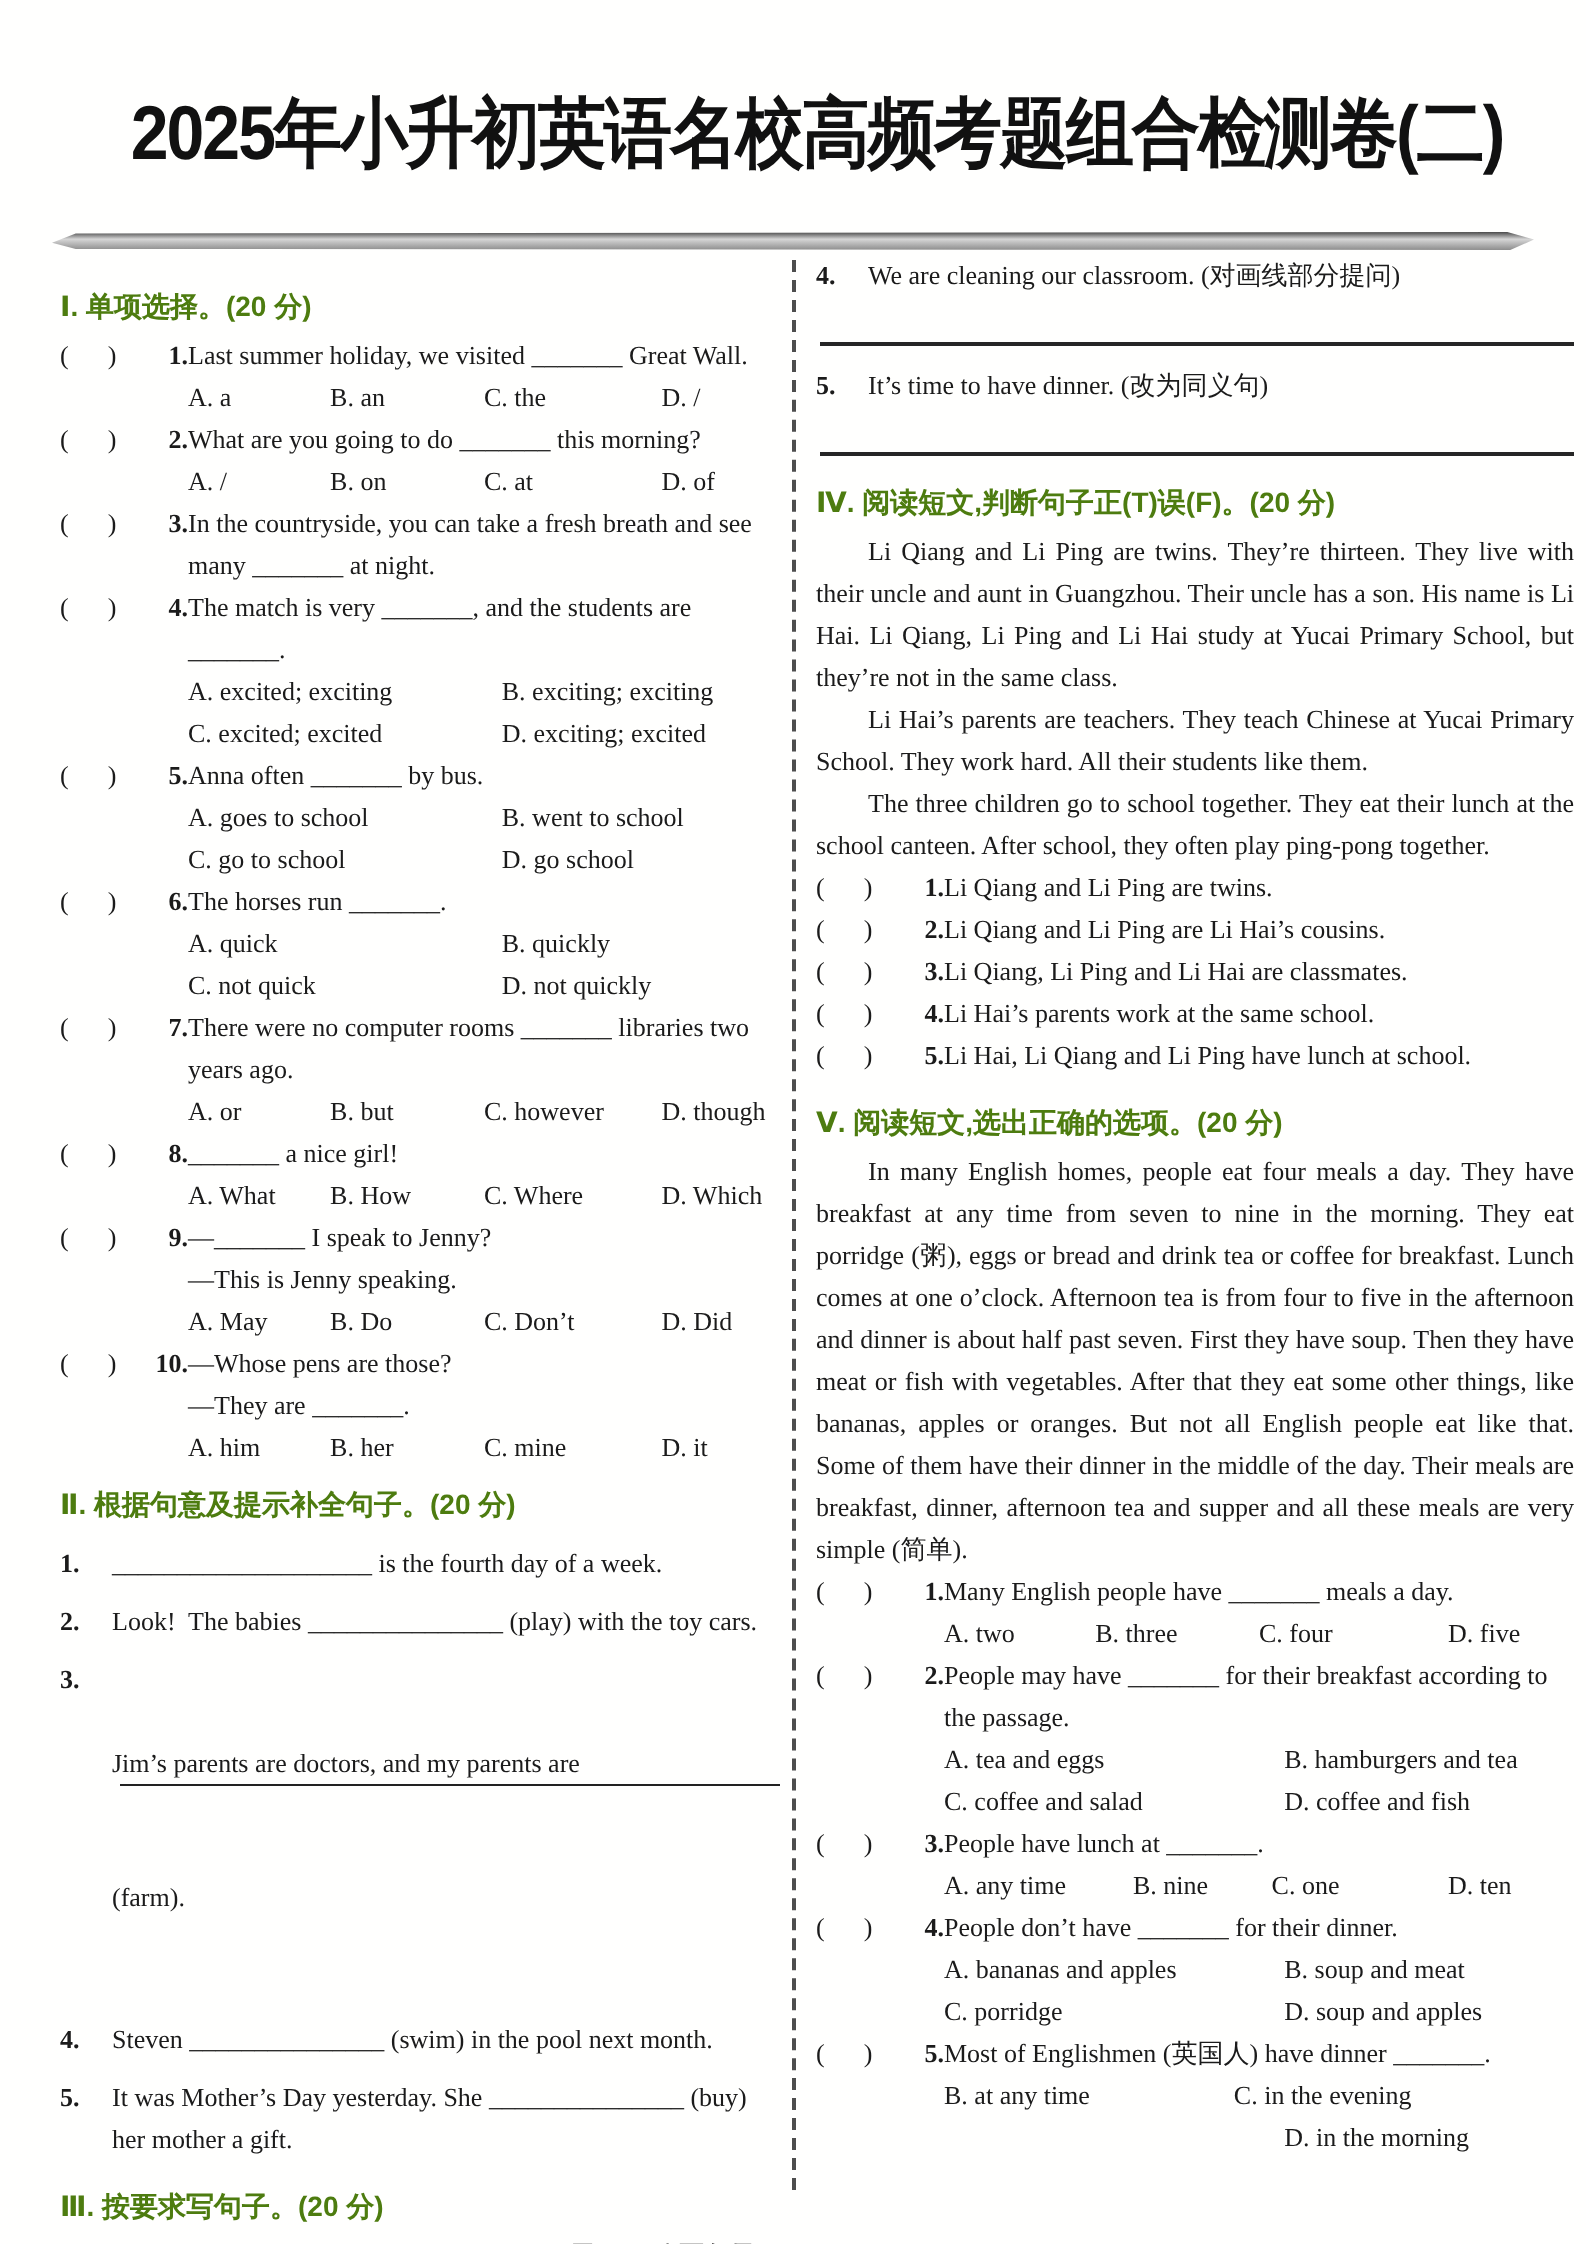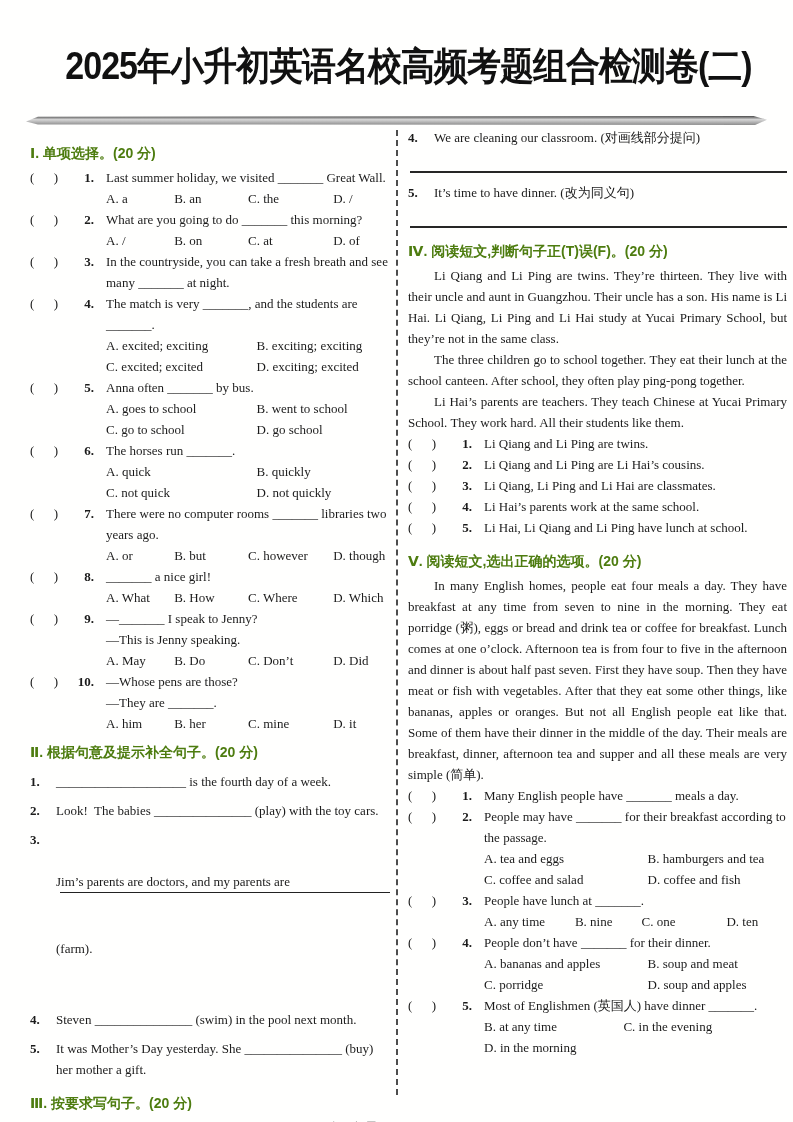--- a/index.html
+++ b/index.html
@@ -17,26 +17,26 @@
   .divider{position:absolute;left:396px;top:130px;height:965px;border-left:2px dashed #4d4d4d;}
   .col{position:absolute;top:130px;font-size:13px;line-height:21px;}
   .col-left{left:30px;width:360px;}
   .col-right{left:408px;width:379px;top:127px;}
   .head{font-family:"Liberation Sans","DejaVu Sans",sans-serif;font-weight:700;
         font-size:14px;line-height:22px;margin:12px 0 3px;color:#4d7c0f;}
   
   .q{display:flex;}
   .pref{flex:0 0 64px;display:flex;justify-content:space-between;white-space:pre;}
   .qnum{font-weight:700;}
-  .qbody{flex:1;min-width:0;margin-left:12px;}
+  .qbody{flex:1;min-width:0;}
   .stem{}
   .opts4{display:flex;}
   .opts4 .o1{width:24%;}.opts4 .o2{width:26%;}.opts4 .o3{width:30%;}.opts4 .o4{flex:1;}
   .opts4.v3 .o1{width:30%;}.opts4.v3 .o2{width:22%;}.opts4.v3 .o3{width:28%;}
-  .opts2{display:flex;flex-wrap:wrap;}
+  .opts2{display:flex;flex-wrap:wrap;justify-content:flex-end;}
   .opts2 .ca{width:53%;}
   .opts2 .cb{width:47%;}
   .col-right .opts2 .ca{width:54%;}
   .col-right .opts2 .cb{width:46%;}
   
   .fill{display:flex;margin:8px 0;}
   .fill .num{flex:0 0 26px;font-weight:700;}
   .ftext{flex:1;min-width:0;white-space:pre-wrap;}
   .frow{display:flex;flex-direction:column;}
   .bfill{flex:1;border-bottom:1.5px solid #222;margin:0 0 3px 4px;}
@@ -234,22 +234,22 @@
 
     <div class="wq">
       <b class="num">5.</b>
       <div class="ftext">It’s time to have dinner. (改为同义句)</div>
     </div>
     <div class="ansline"></div>
 
     <div class="head">Ⅳ. 阅读短文,判断句子正(T)误(F)。(20 分)</div>
 
     <p class="para">Li Qiang and Li Ping are twins. They’re thirteen. They live with their uncle and aunt in Guangzhou. Their uncle has a son. His name is Li Hai. Li Qiang, Li Ping and Li Hai study at Yucai Primary School, but they’re not in the same class.</p>
+    <p class="para">Li Hai’s parents are teachers. They teach Chinese at Yucai Primary School. They work hard. All their students like them.</p>
     <p class="para">The three children go to school together. They eat their lunch at the school canteen. After school, they often play ping-pong together.</p>
-    <p class="para">Li Hai’s parents are teachers. They teach Chinese at Yucai Primary School. They work hard. All their students like them.</p>
 
     <div class="tf">
       <span class="pref"><span>(      )</span><b class="qnum">1.</b></span>
       <div class="qbody">Li Qiang and Li Ping are twins.</div>
     </div>
     <div class="tf">
       <span class="pref"><span>(      )</span><b class="qnum">2.</b></span>
       <div class="qbody">Li Qiang and Li Ping are Li Hai’s cousins.</div>
     </div>
     <div class="tf">
@@ -266,20 +266,26 @@
     </div>
 
     <div class="head">Ⅴ. 阅读短文,选出正确的选项。(20 分)</div>
 
     <p class="para">In many English homes, people eat four meals a day. They have breakfast at any time from seven to nine in the morning. They eat porridge (粥), eggs or bread and drink tea or coffee for breakfast. Lunch comes at one o’clock. Afternoon tea is from four to five in the afternoon and dinner is about half past seven. First they have soup. Then they have meat or fish with vegetables. After that they eat some other things, like bananas, apples or oranges. But not all English people eat like that. Some of them have their dinner in the middle of the day. Their meals are breakfast, dinner, afternoon tea and supper and all these meals are very simple (简单).</p>
 
     <div class="q">
       <span class="pref"><span>(      )</span><b class="qnum">1.</b></span>
       <div class="qbody">
         <div class="stem">Many English people have _______ meals a day.</div>
+        <div class="opts4">
+          <span class="o1">A. two</span>
+          <span class="o2">B. three</span>
+          <span class="o3">C. four</span>
+          <span class="o4">D. five</span>
+        </div>
       </div>
     </div>
 
     <div class="q">
       <span class="pref"><span>(      )</span><b class="qnum">2.</b></span>
       <div class="qbody">
         <div class="stem">People may have _______ for their breakfast according to the passage.</div>
         <div class="opts2">
           <span class="ca">A. tea and eggs</span>
           <span class="cb">B. hamburgers and tea</span>

